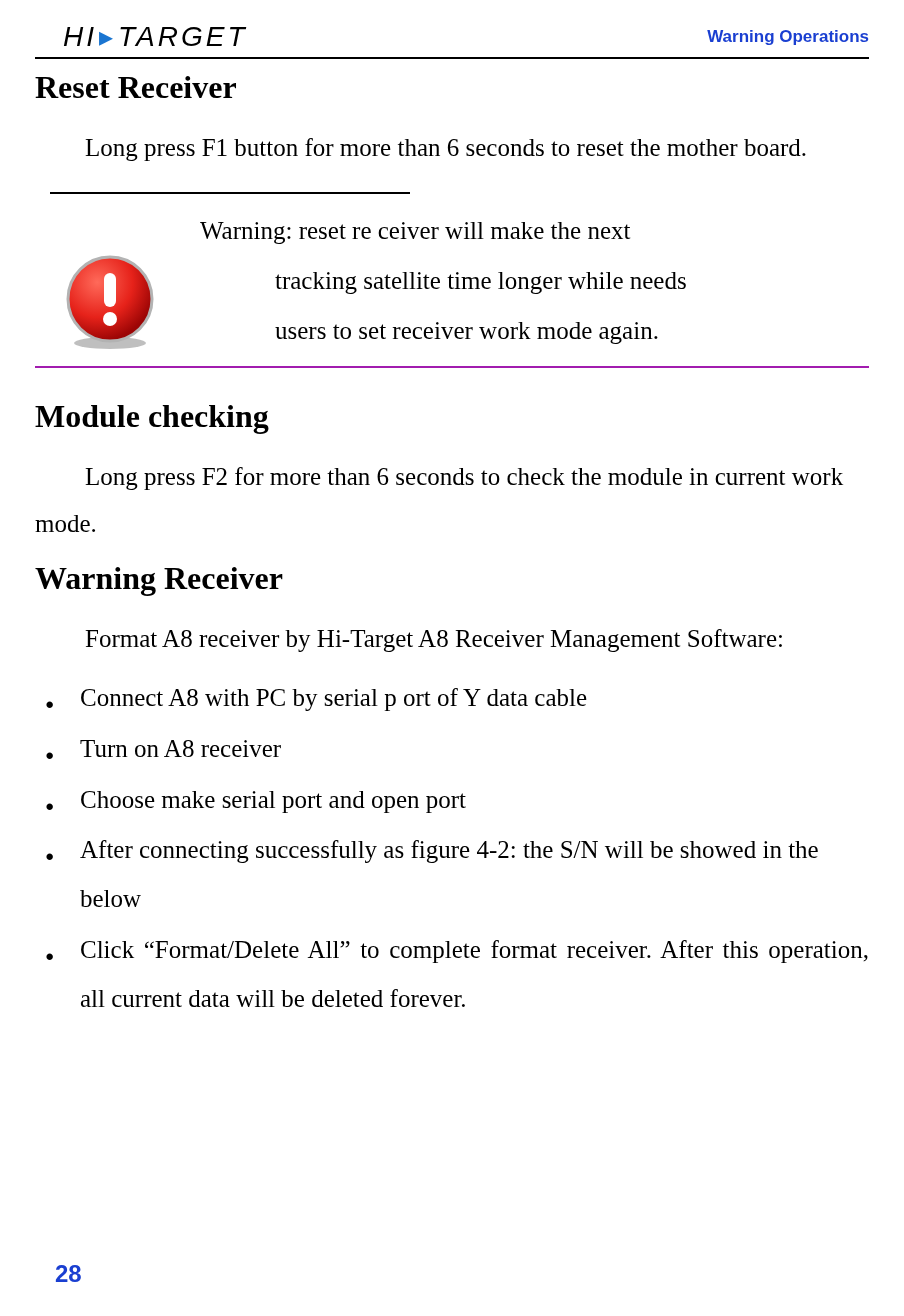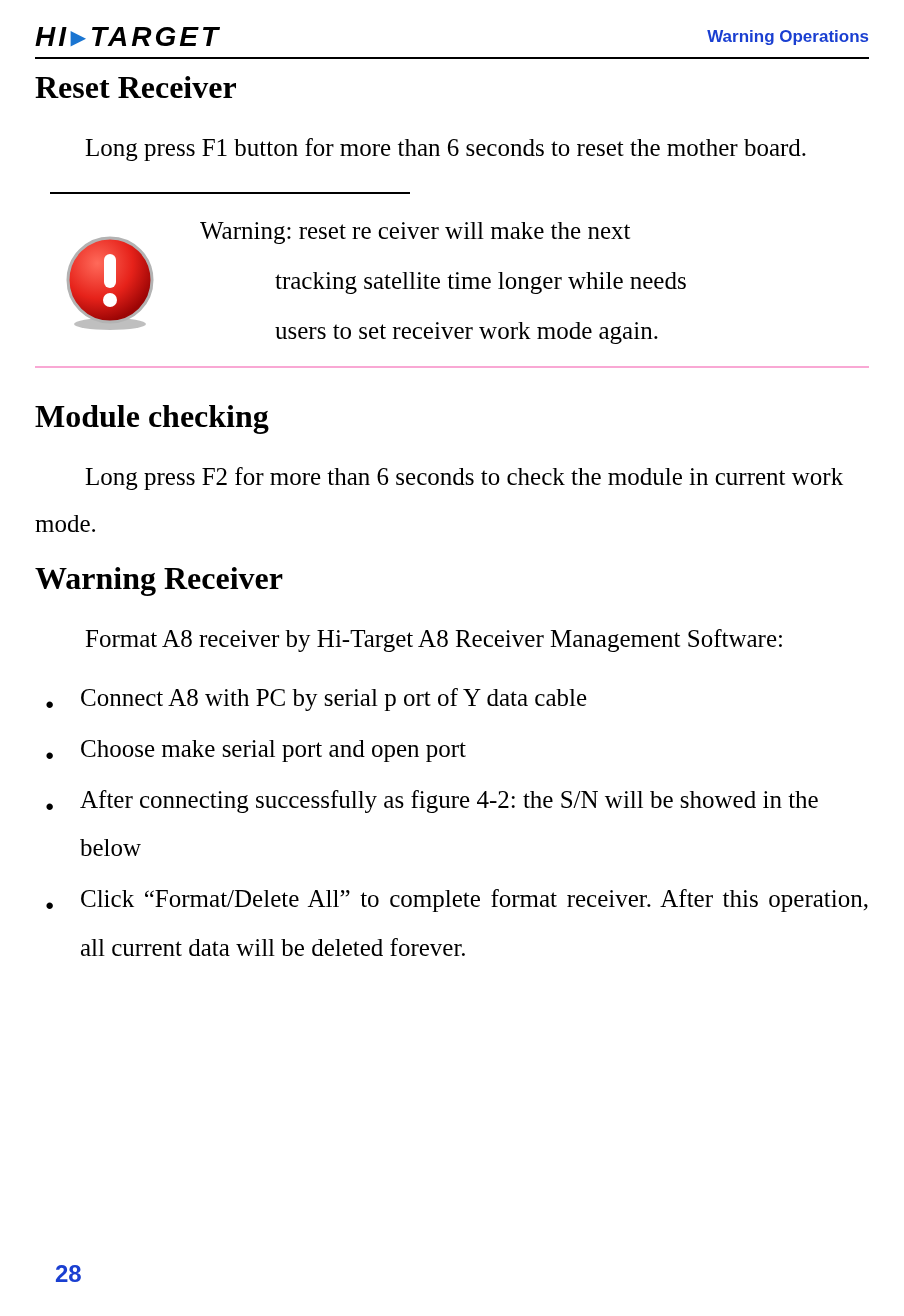--- a/index.html
+++ b/index.html
@@ -17,24 +17,25 @@
       justify-content: space-between;
       align-items: center;
       border-bottom: 2px solid #000;
       padding-bottom: 4px;
       margin-bottom: 10px;
     }
     .logo {
       display: flex;
       align-items: center;
       font-family: Arial, Helvetica, sans-serif;
-      font-weight: 700;
+      font-weight: 400;
       font-size: 28px;
       letter-spacing: 3px;
       font-style: italic;
+      margin-left: 28px;
     }
     .logo-arrow {
       color: #1a75d1;
       margin: 0 2px;
       font-style: normal;
     }
     .header-label {
       font-family: Arial, Helvetica, sans-serif;
       font-weight: bold;
       font-size: 17px;
@@ -54,24 +55,24 @@
     }
     .warning-rule {
       width: 360px;
       border-top: 2px solid #000;
       margin-left: 15px;
       margin-top: 20px;
       margin-bottom: 12px;
     }
     .warning-block {
       display: flex;
-      align-items: center;
+      align-items: flex-end;
       padding-left: 20px;
       padding-right: 10px;
-      border-bottom: 2px solid #f9a8d4;
+      border-bottom: 2px solid #a21caf;
       padding-bottom: 10px;
       margin-bottom: 30px;
     }
     .warning-icon {
       width: 110px;
       height: 110px;
       display: flex;
       align-items: center;
       justify-content: center;
       margin-right: 35px;
@@ -157,18 +158,19 @@
 </div>
 
 <h1>Module checking</h1>
 <p class="body-text">Long press F2 for more than 6 seconds to check the module in current work mode.</p>
 
 <h1>Warning Receiver</h1>
 <p class="body-text">Format A8 receiver by Hi-Target A8 Receiver Management Software:</p>
 
 <ul class="steps">
   <li>Connect A8 with PC by serial p ort of Y data cable</li>
+  <li>Turn on A8 receiver</li>
   <li>Choose make serial port and open port</li>
   <li>After connecting successfully as figure 4-2: the S/N will be showed in the below</li>
   <li class="justify">Click “Format/Delete All” to complete format receiver. After this operation, all current data will be deleted forever.</li>
 </ul>
 
 <div class="page-number">28</div>
 
 </body></html>

